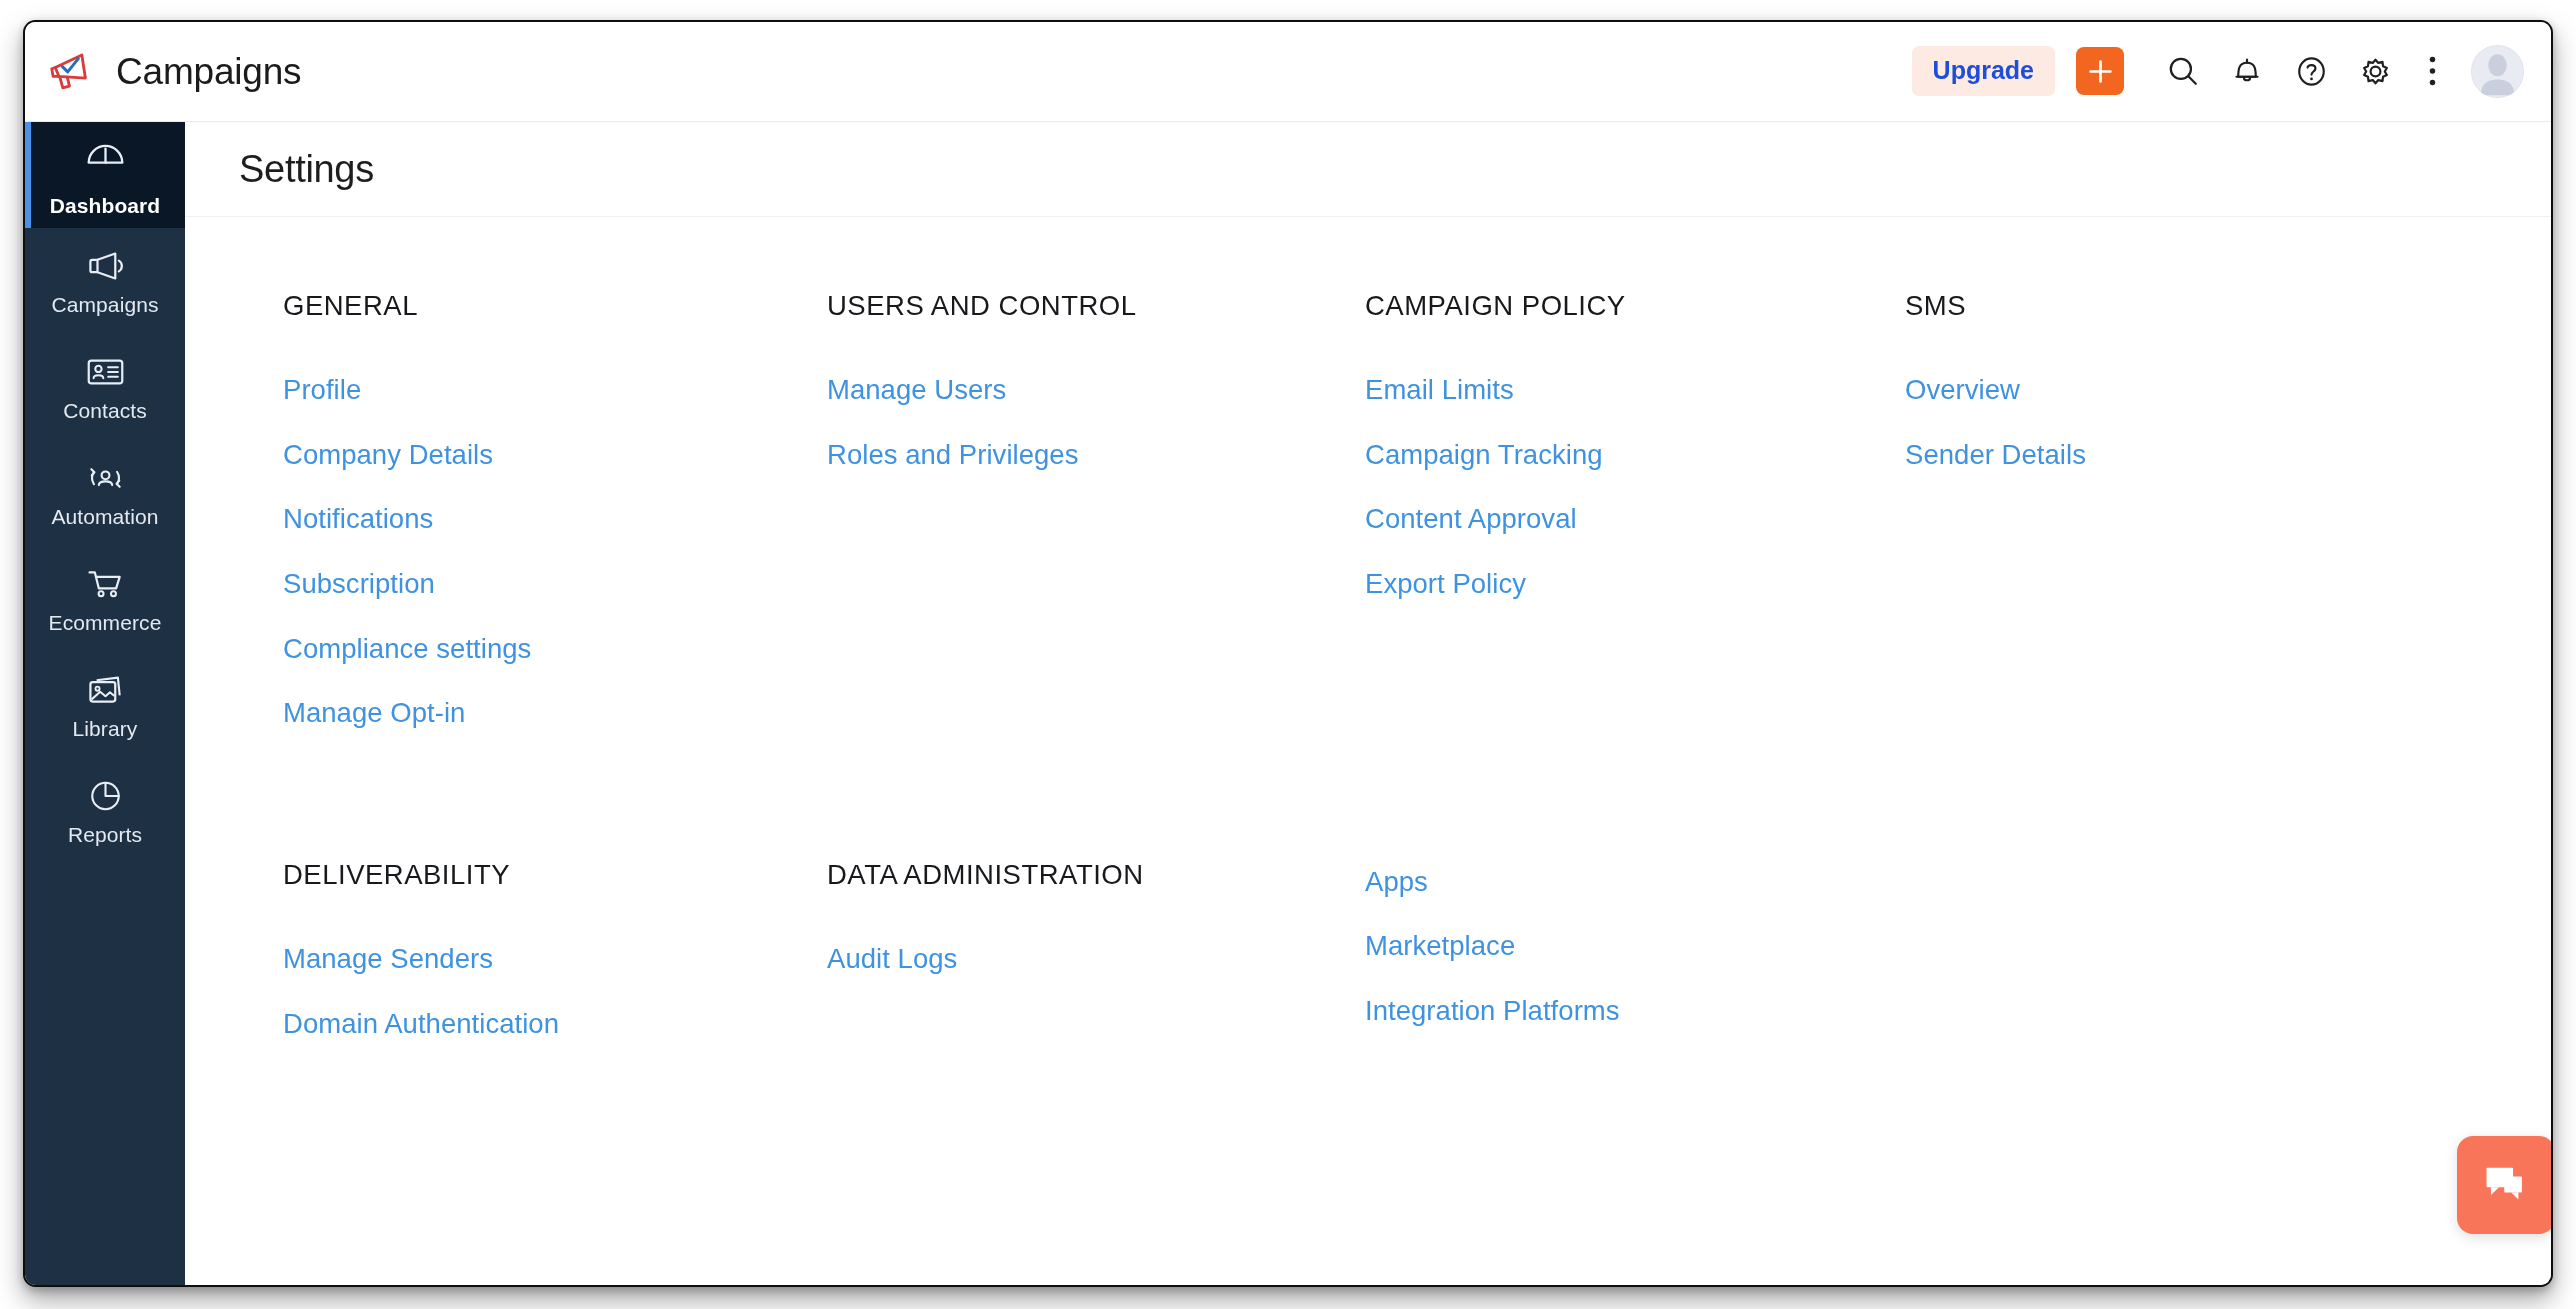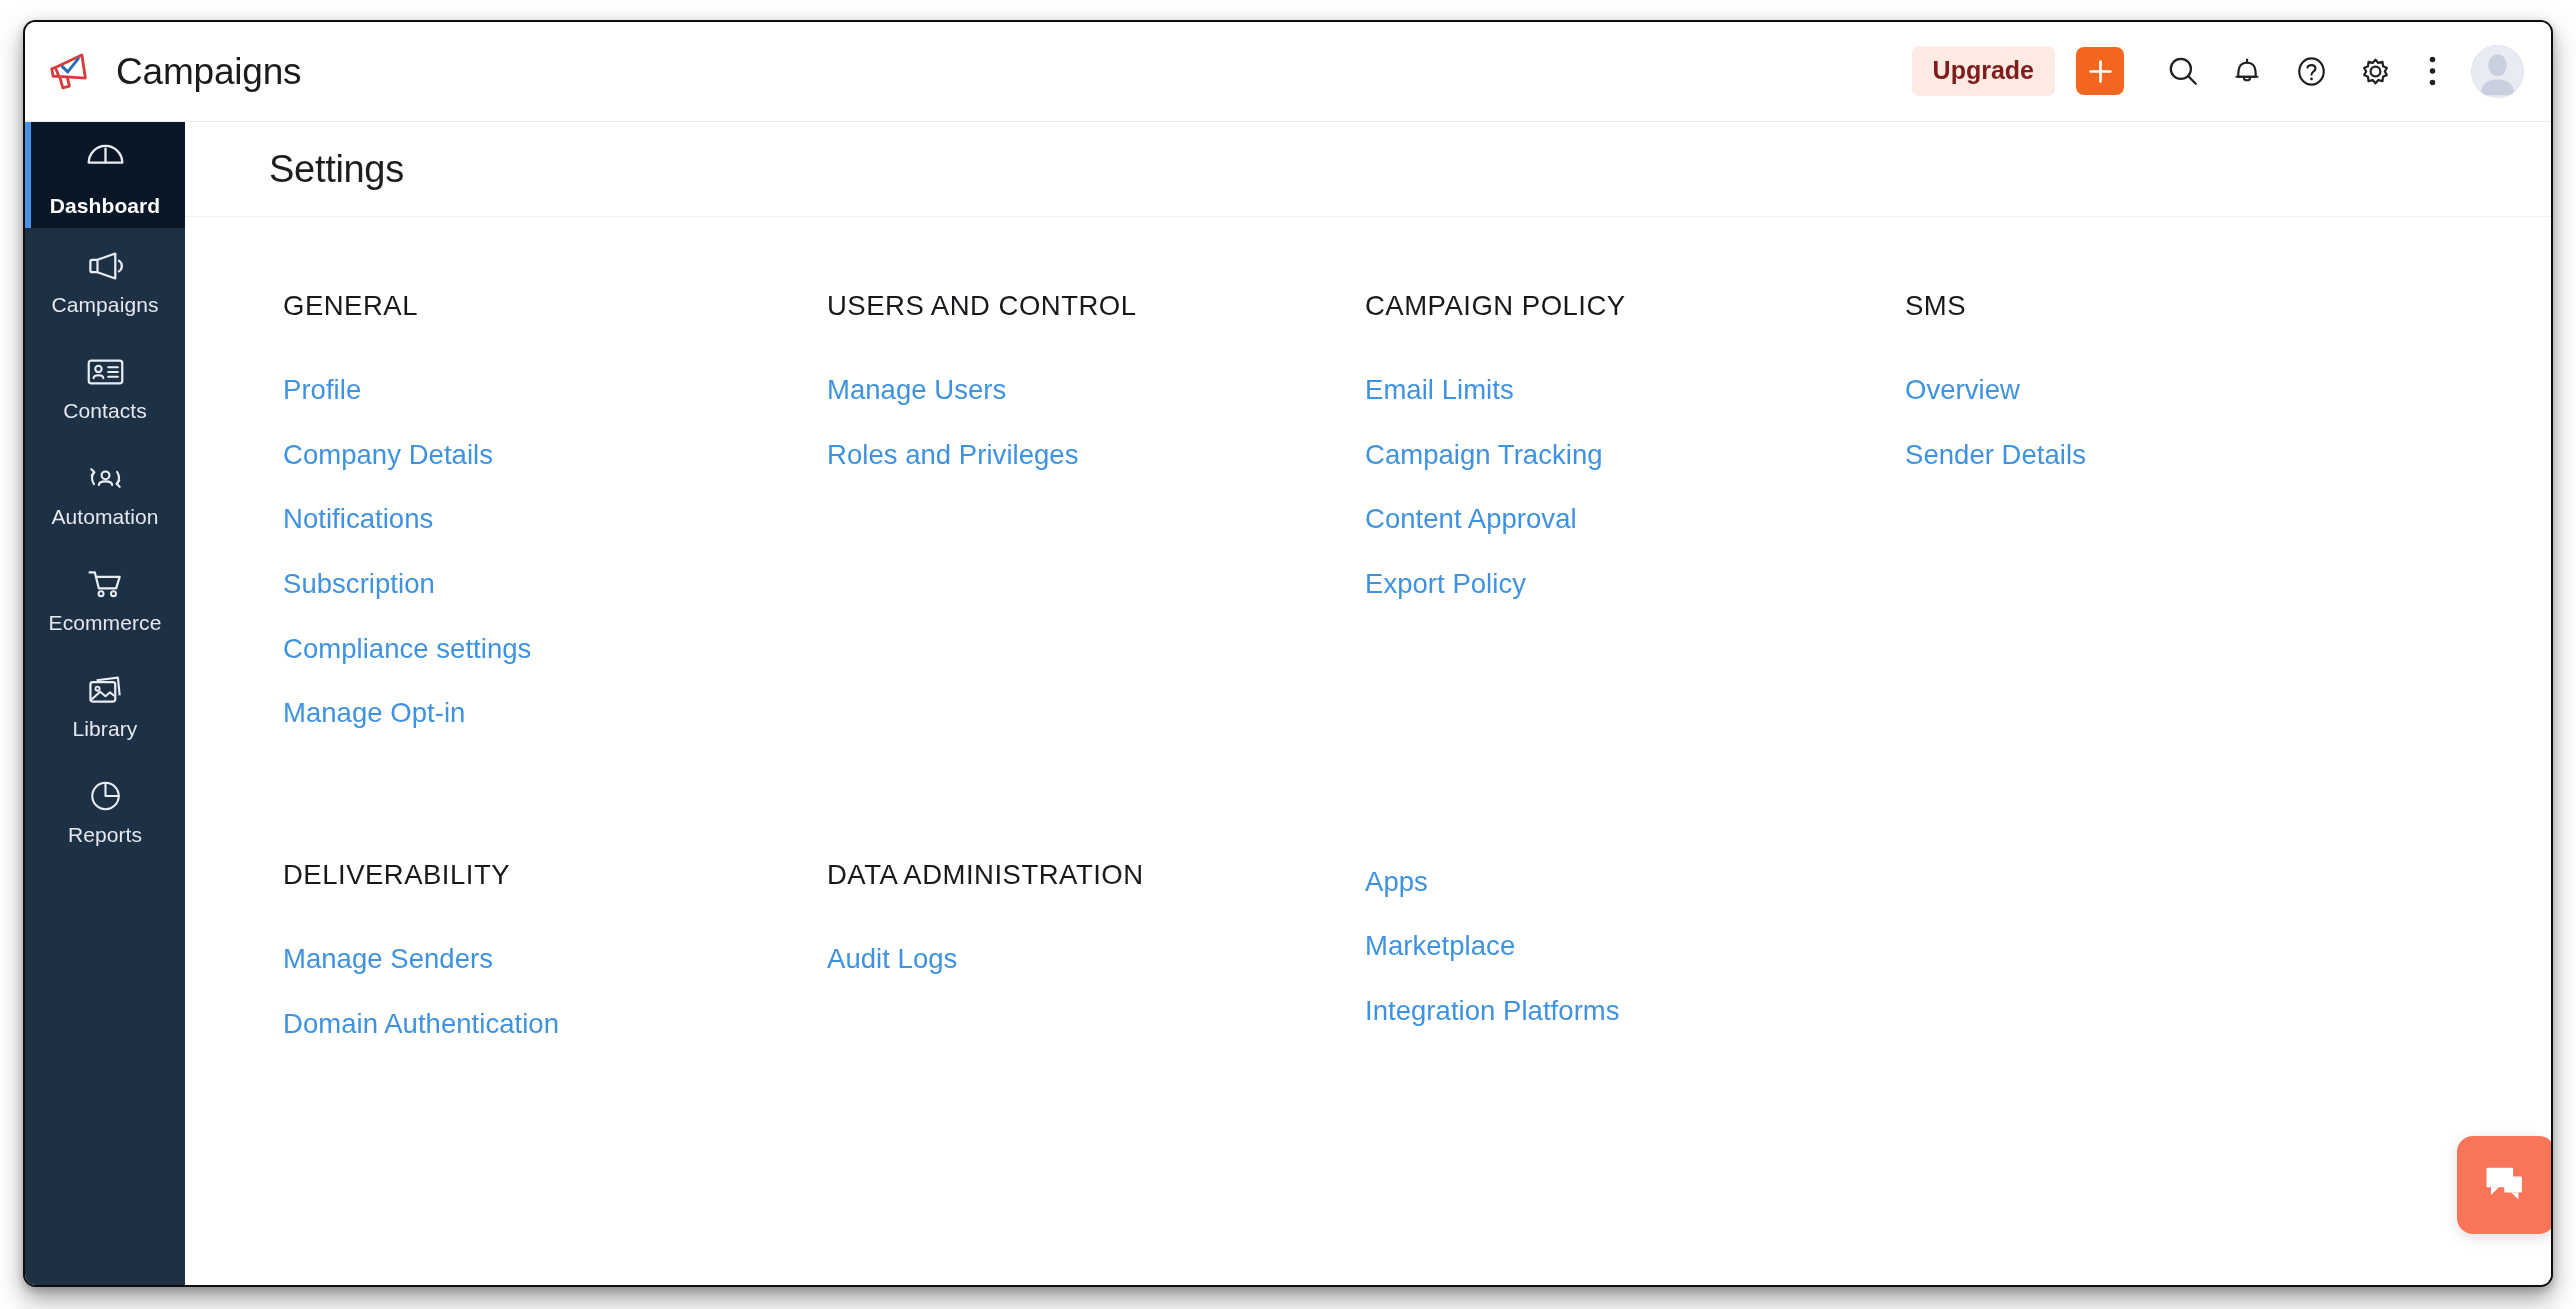--- a/index.html
+++ b/index.html
@@ -55,21 +55,21 @@
     letter-spacing: -0.2px;
     line-height: 1;
   }
 
   .topbar-spacer { flex: 1 1 auto; }
 
   .topbar-actions { display: flex; align-items: center; gap: 0; }
 
   .upgrade-btn {
     background: #fdeae2;
-    color: #7f1d1d;
+    color: #1d4ed8;
     font-size: 25px;
     font-weight: 700;
     border: none;
     border-radius: 7px;
     padding: 11.5px 21px 13.3px 21px;
     cursor: pointer;
     font-family: "Liberation Sans", sans-serif;
     line-height: 1;
     margin-right: 21px;
   }
@@ -155,21 +155,21 @@
     flex-direction: column;
     min-width: 0;
     position: relative;
   }
 
   .content-header {
     height: 95px;
     min-height: 95px;
     display: flex;
     align-items: center;
-    padding-left: 84px;
+    padding-left: 54px;
     border-bottom: 1.8px solid #eef0f2;
   }
   .page-title {
     font-size: 38px;
     font-weight: 400;
     color: #1d1d1d;
     letter-spacing: -0.3px;
     line-height: 1;
   }
 

